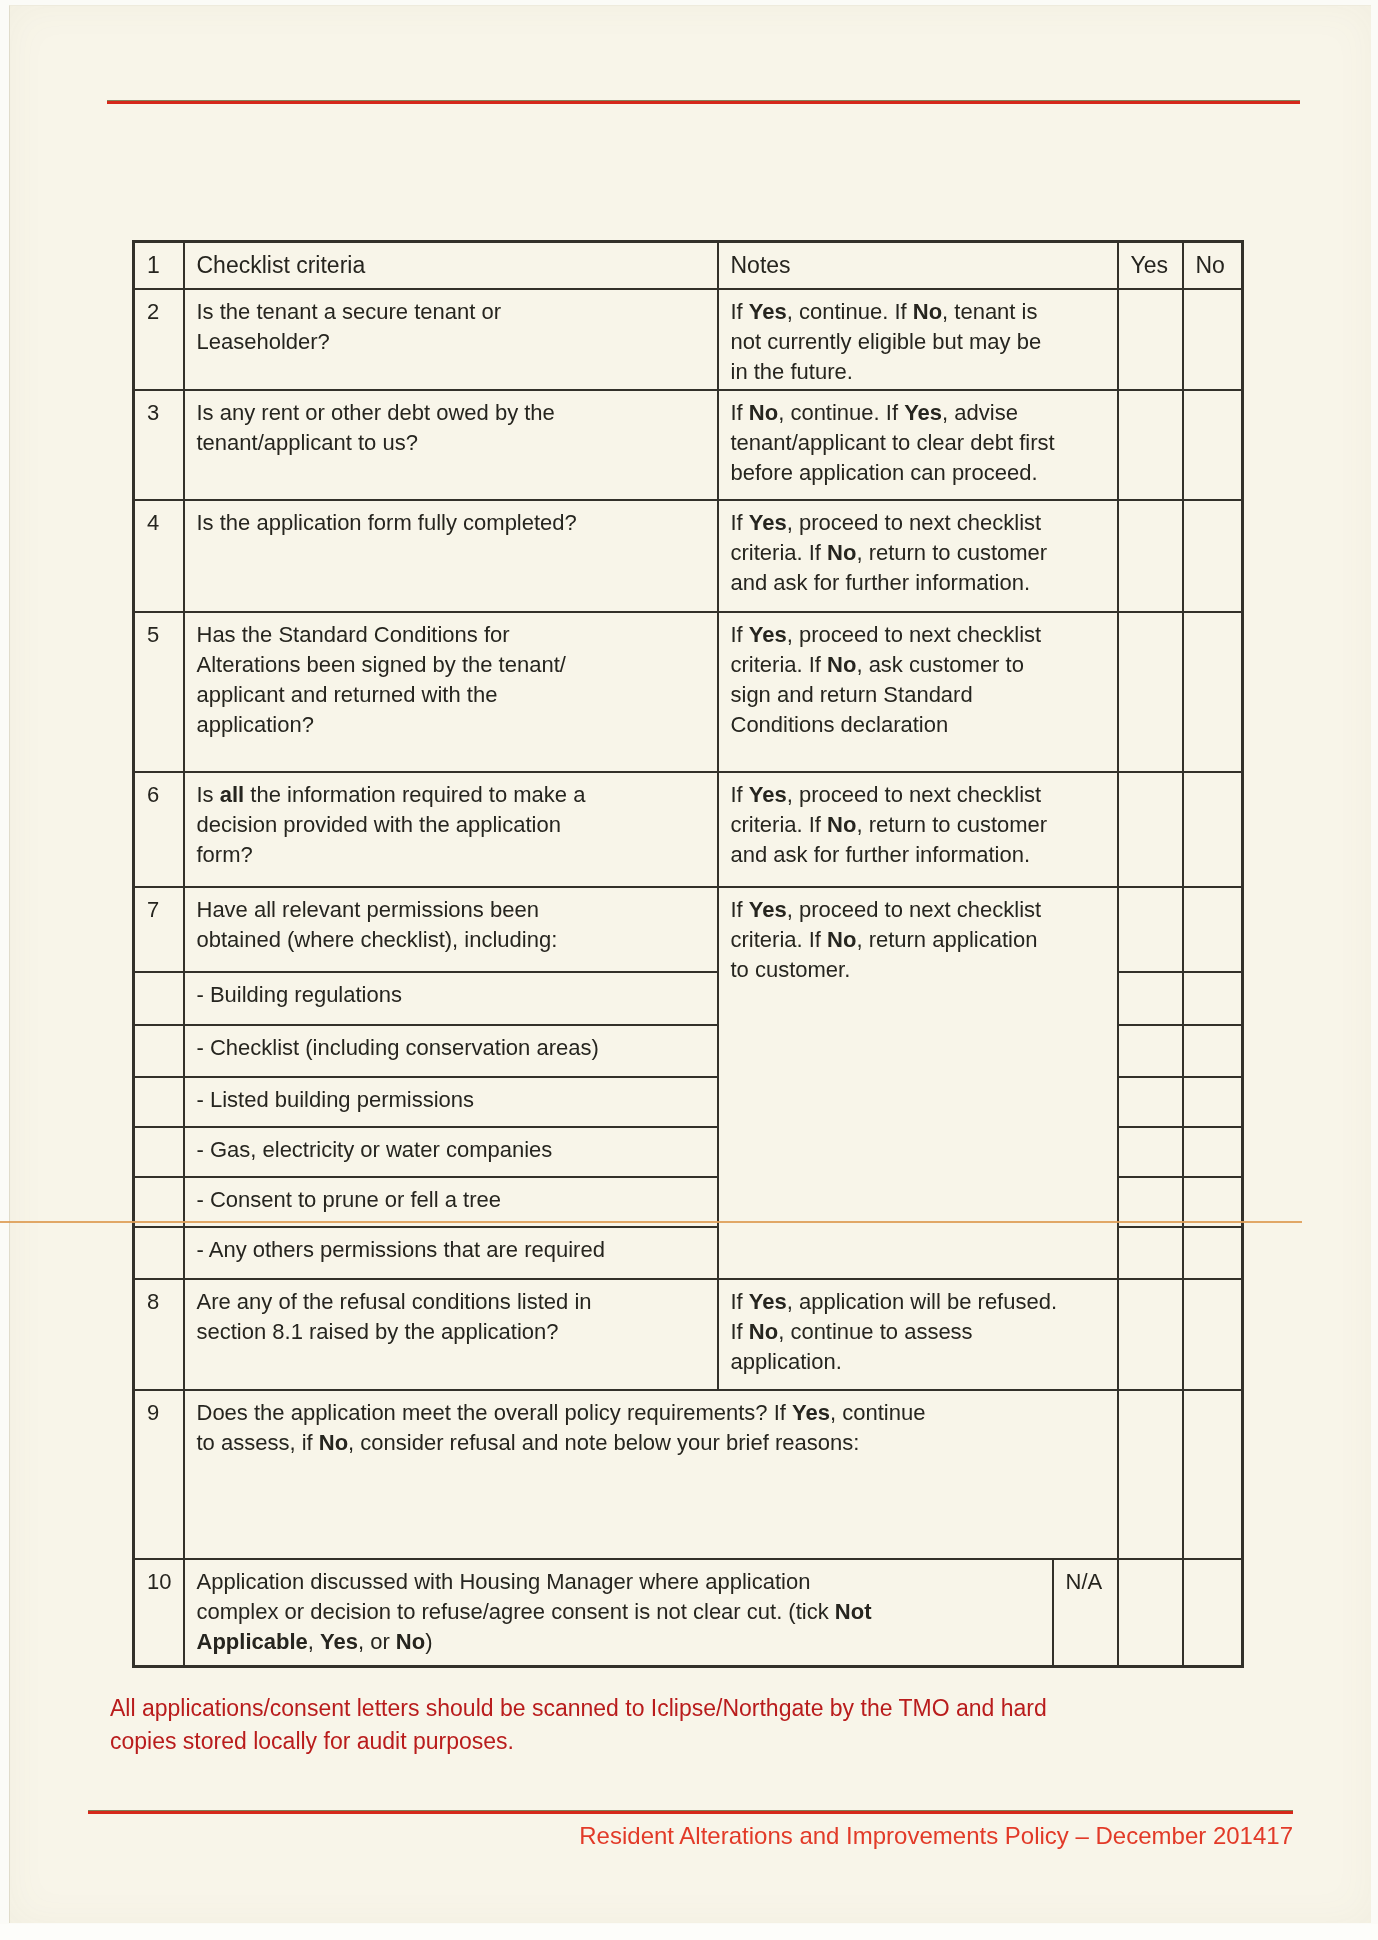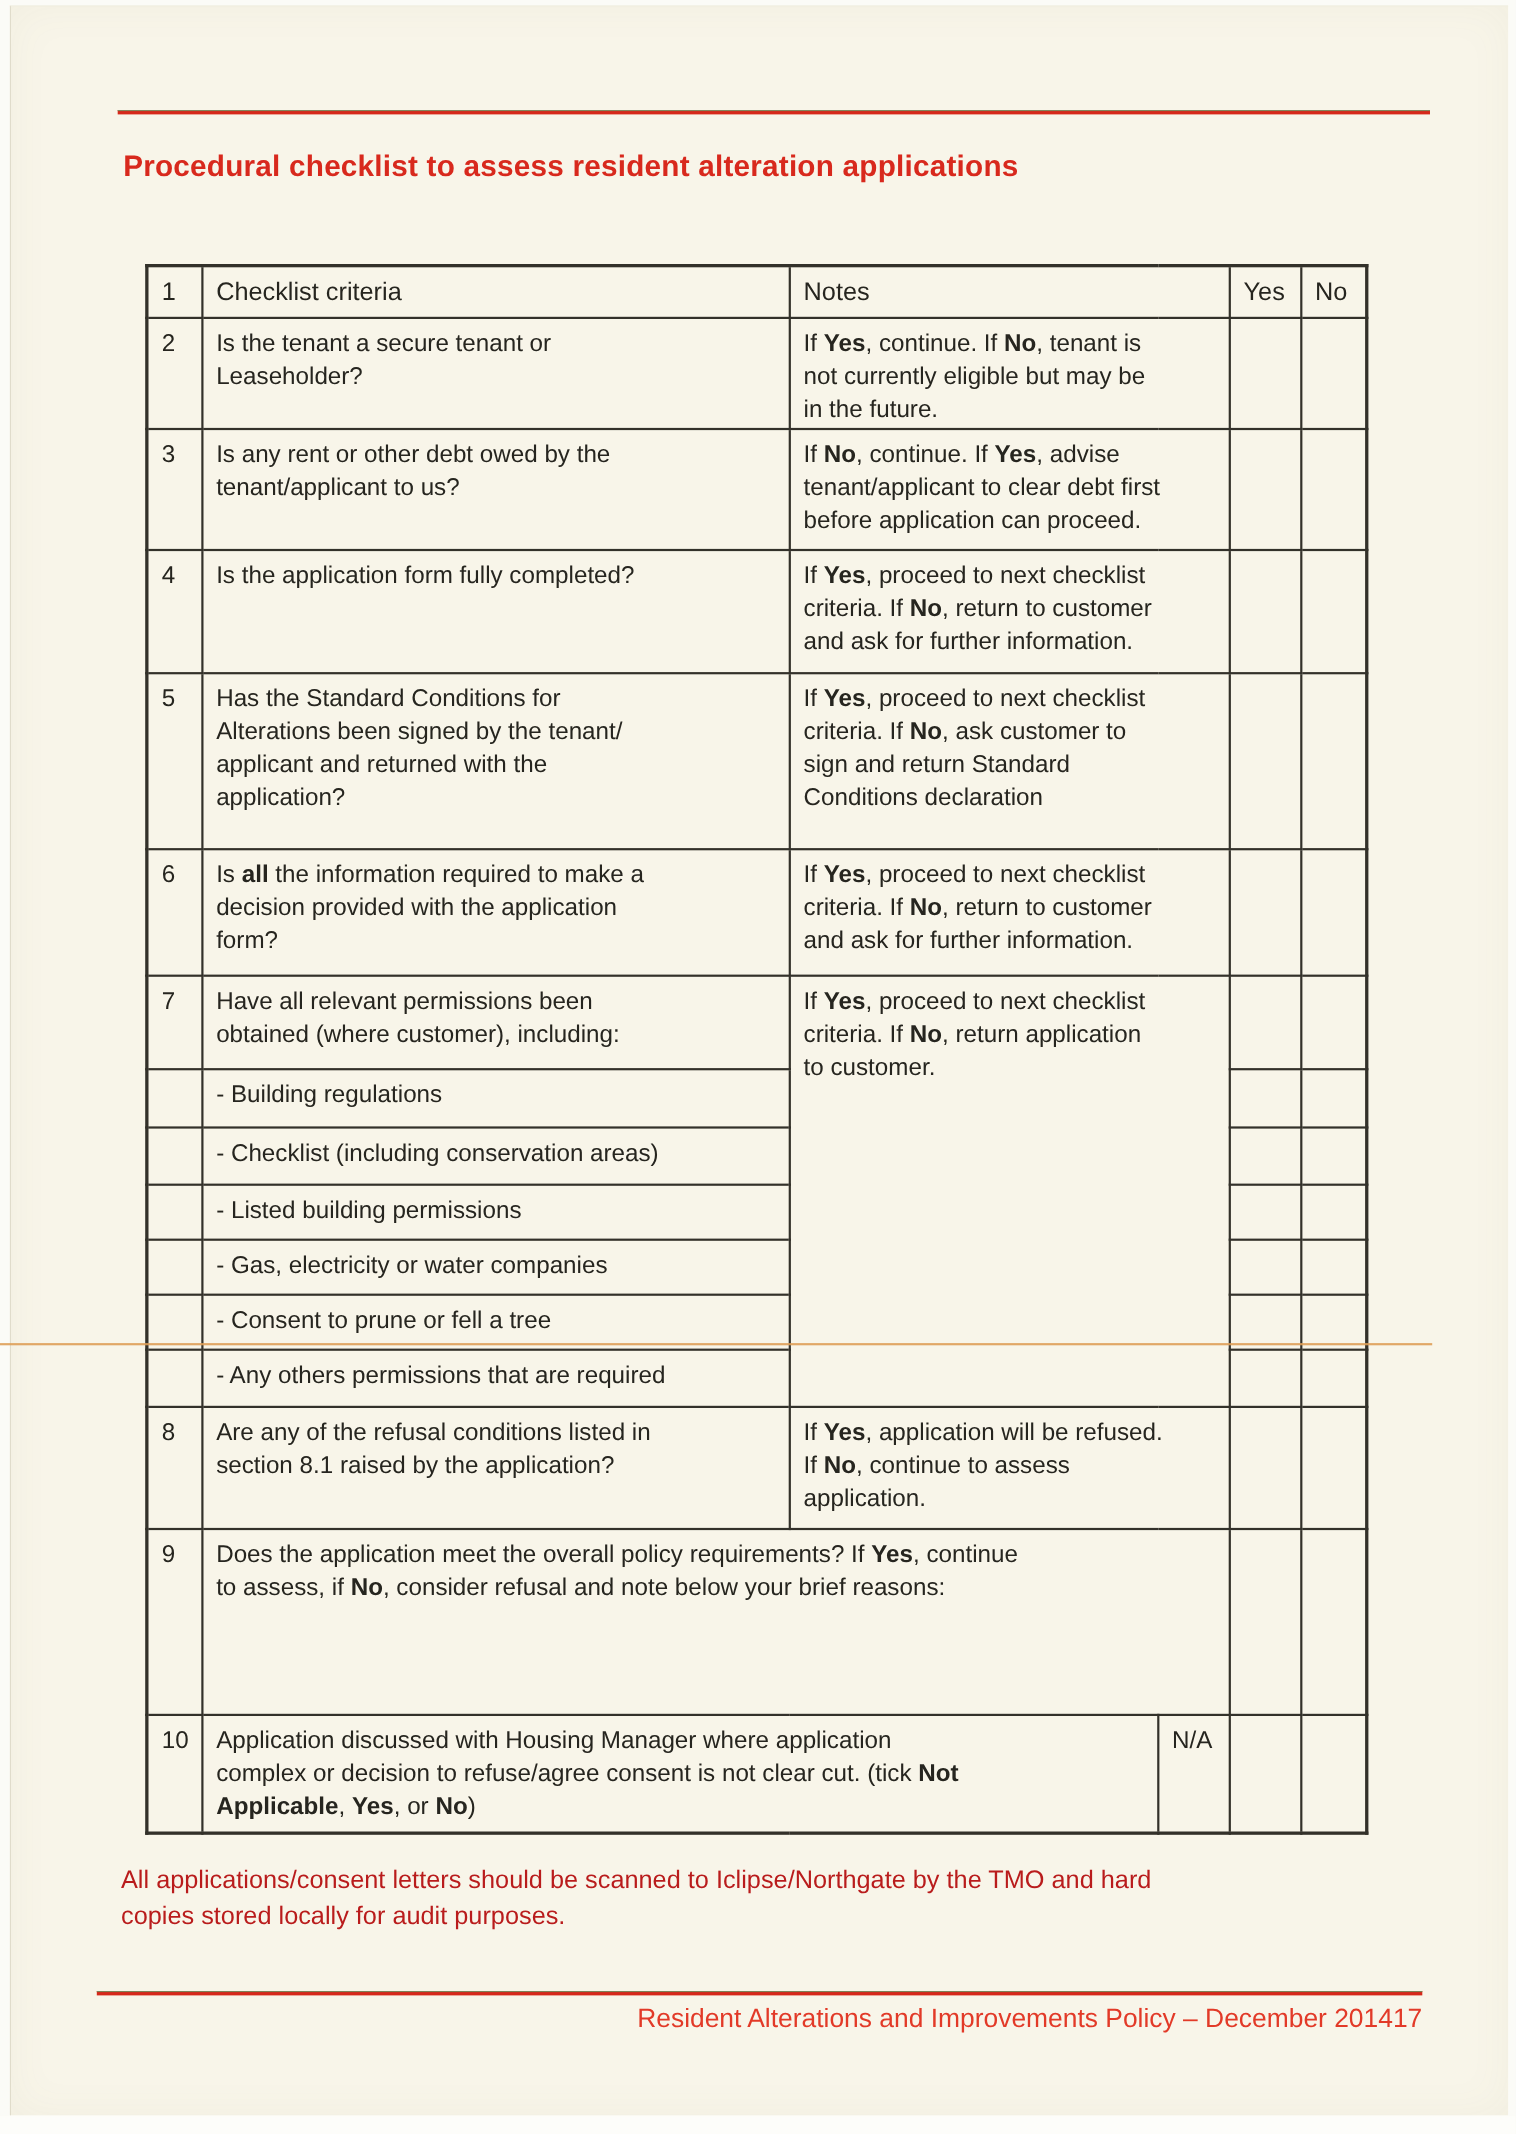--- a/index.html
+++ b/index.html
@@ -25,21 +25,20 @@
   .footer-row{position:absolute;left:95px;top:1822px;width:1198px;display:flex;justify-content:flex-end;
               font-size:24px;color:#e23a28;}
   .bottom-edge{position:absolute;left:0;bottom:0;width:100%;height:16px;background:#fdfdfa;}
 </style>
 </head>
 <body>
 
 <div class="page">
   <div class="paper"></div>
   <div class="top-rule"></div>
-  <div class="doc-title">Procedural checklist to assess resident alteration applications</div>
 
   <table class="checklist">
     <colgroup>
       <col style="width:50px">
         <col style="width:534px">
         <col style="width:335px">
       <col style="width:65px">
         <col style="width:65px">
         <col style="width:60px">
     </colgroup>
@@ -107,21 +106,21 @@
       <td class="rich" colspan="2"><span>If </span><b>Yes</b><span>, proceed to next checklist
 criteria. If </span><b>No</b><span>, return to customer
 and ask for further information.</span></td>
       <td class="tick"></td>
       <td class="tick"></td>
     </tr>
 
     <tr style="height:85px">
       <td class="num">7</td>
       <td class="rich"><span>Have all relevant permissions been
-obtained (where customer), including:</span></td>
+obtained (where checklist), including:</span></td>
       <td class="rich" colspan="2" rowspan="7"><span>If </span><b>Yes</b><span>, proceed to next checklist
 criteria. If </span><b>No</b><span>, return application
 to customer.</span></td>
       <td class="tick"></td>
       <td class="tick"></td>
     </tr>
 
     <tr style="height:53px">
       <td class="num"></td>
       <td>- Building regulations</td>

